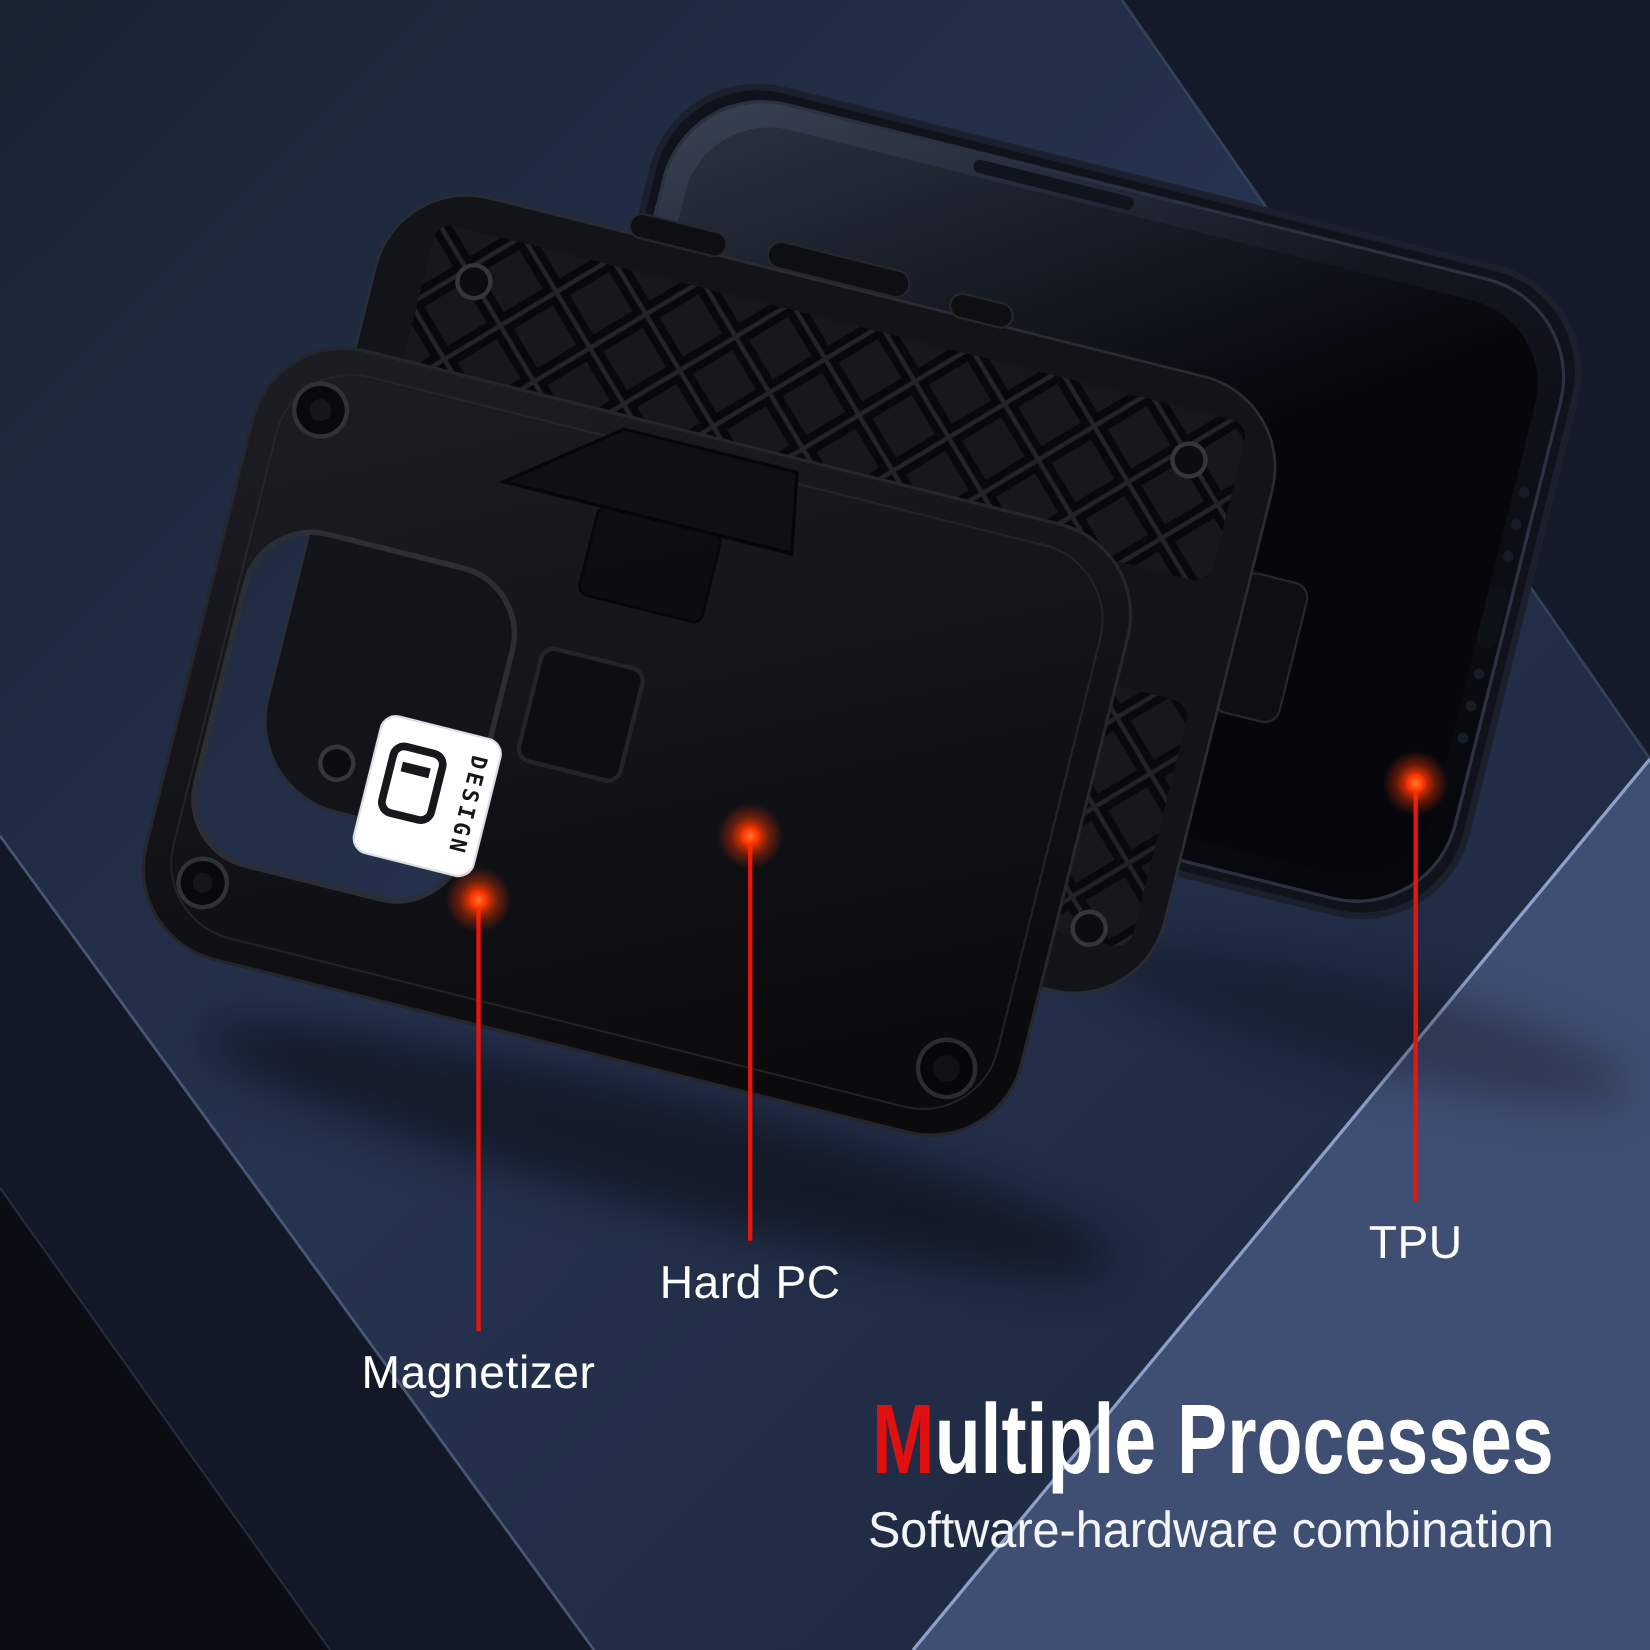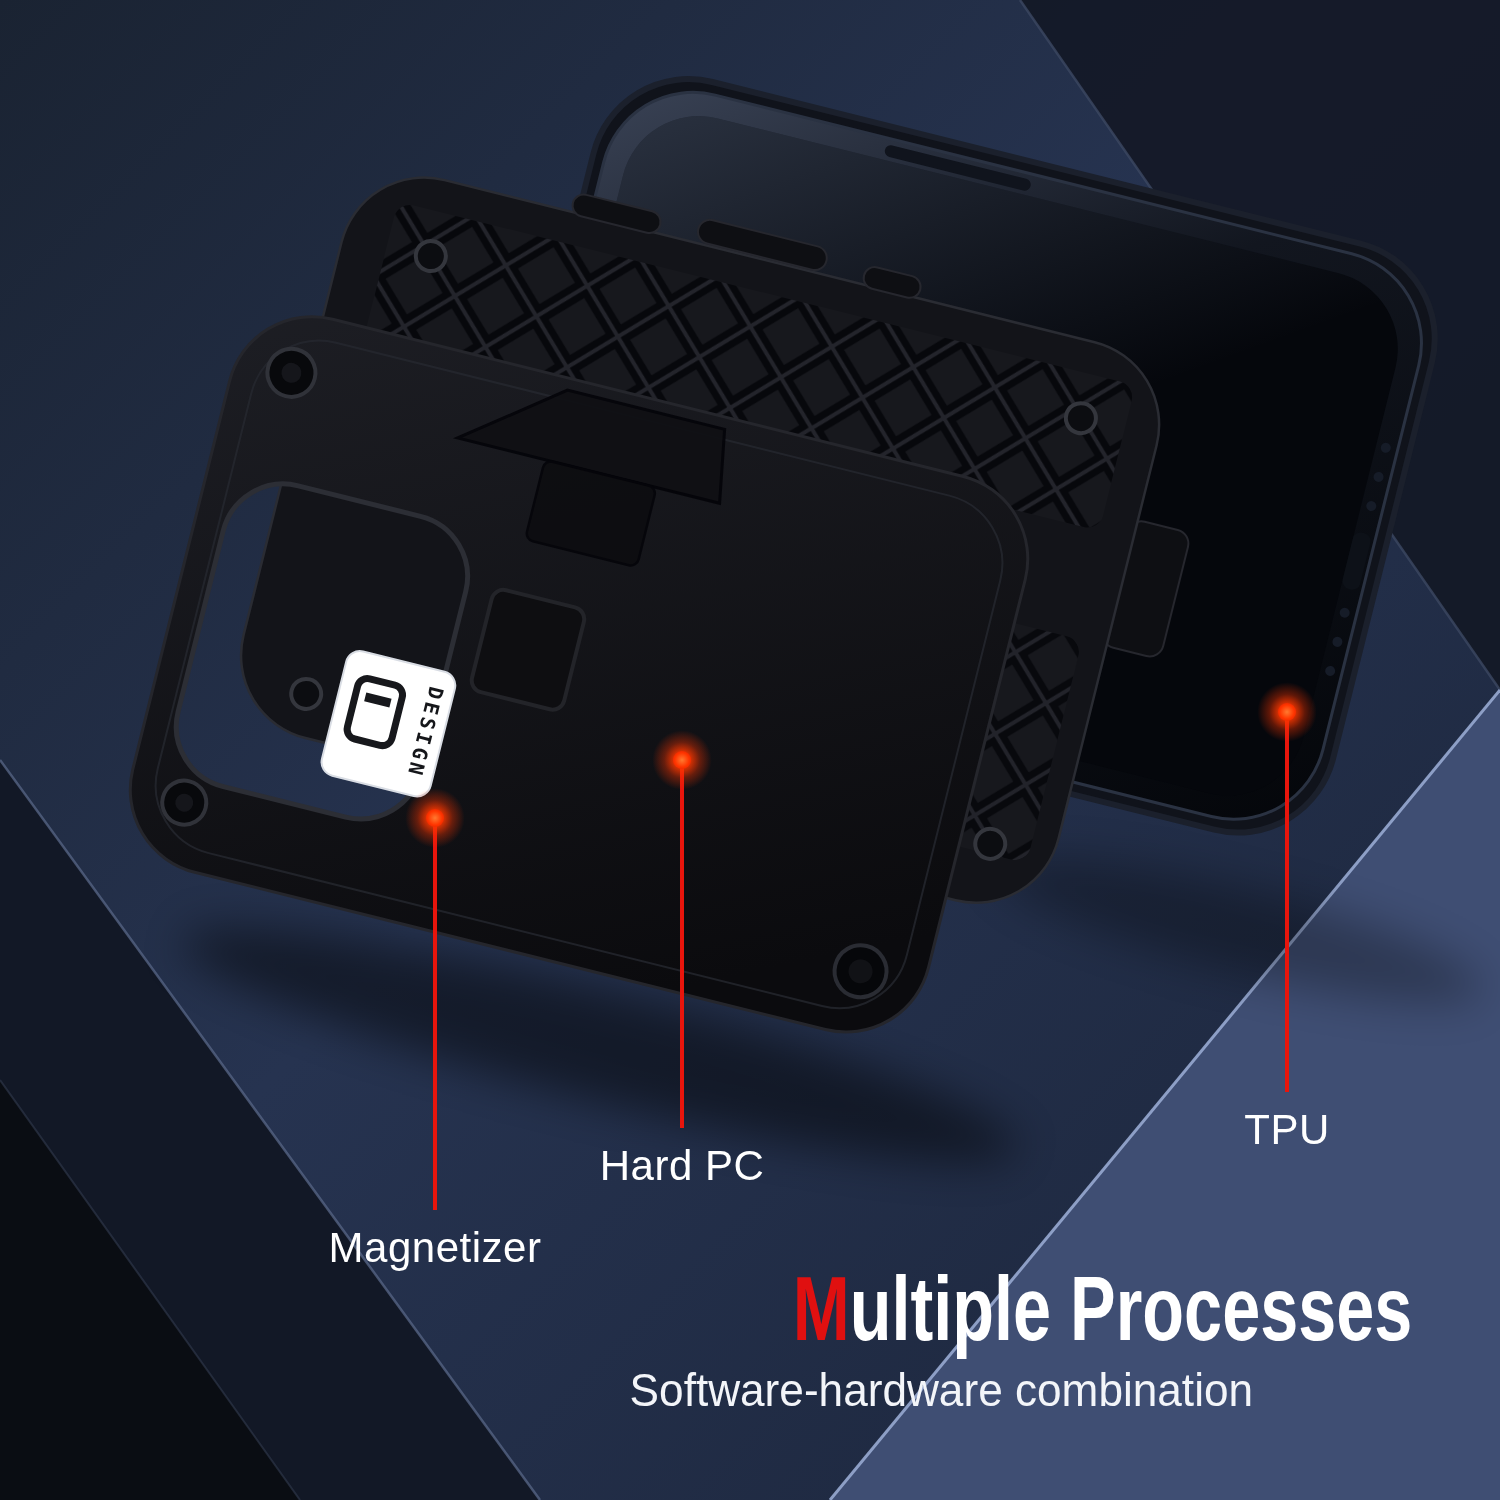--- a/index.html
+++ b/index.html
@@ -14,21 +14,21 @@
           rgba(255,90,0,.95) 0%, rgba(250,55,0,.85) 20%,
           rgba(245,50,0,.38) 42%, rgba(245,50,0,0) 70%);}
   .dot::after{content:"";position:absolute;inset:21px;border-radius:50%;
        background:radial-gradient(circle,#ff7a30 0%,#ff3600 55%,#d81800 100%);}
   .cline{position:absolute;left:-2px;top:0;width:4px;height:var(--h);background:#e8150c;}
   .clabel{position:absolute;top:calc(var(--h) + 14px);left:0;transform:translateX(-50%);
        color:#ffffff;font-size:42px;font-weight:500;white-space:nowrap;letter-spacing:.5px;}
 
   
   .heading{position:absolute;right:88px;top:1262px;display:flex;flex-direction:column;
-       z-index:5;}
+       align-items:flex-end;z-index:5;}
   .title{white-space:nowrap;font-size:90px;font-weight:800;color:#ffffff;line-height:1.05;
        transform:scaleX(.76);transform-origin:100% 50%;letter-spacing:0;}
   .title .red{color:#e01010;}
   .subtitle{margin-top:6px;font-size:46px;font-weight:400;color:#f3f5f9;white-space:nowrap;
        transform:scaleX(.96);transform-origin:100% 50%;}
 </style>
 </head>
 <body>
 
 <div class="scene">

